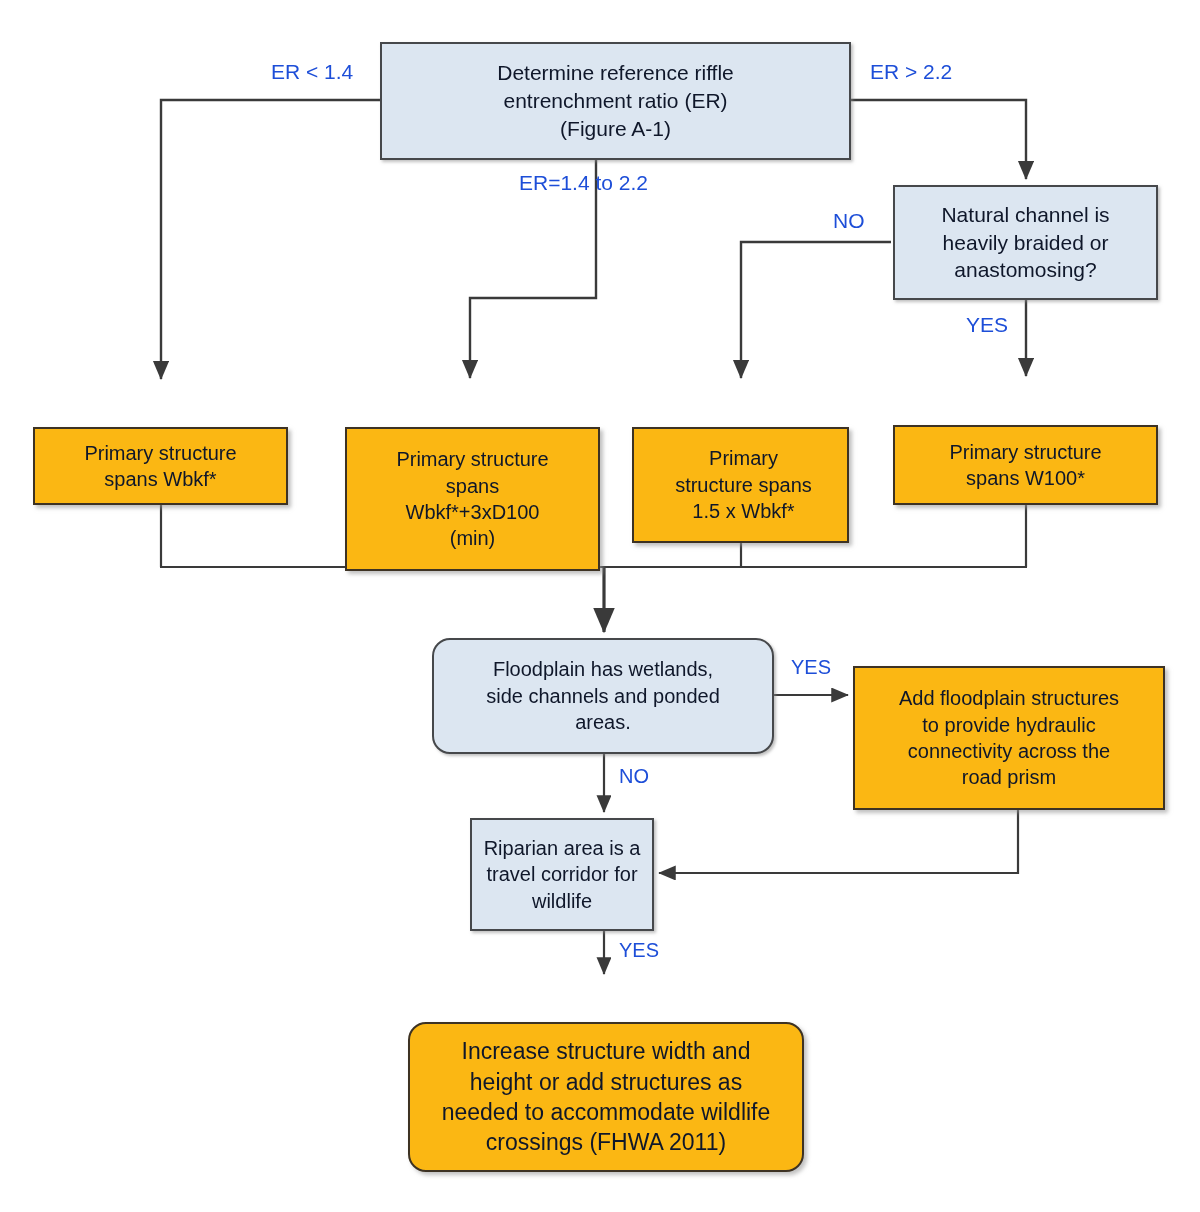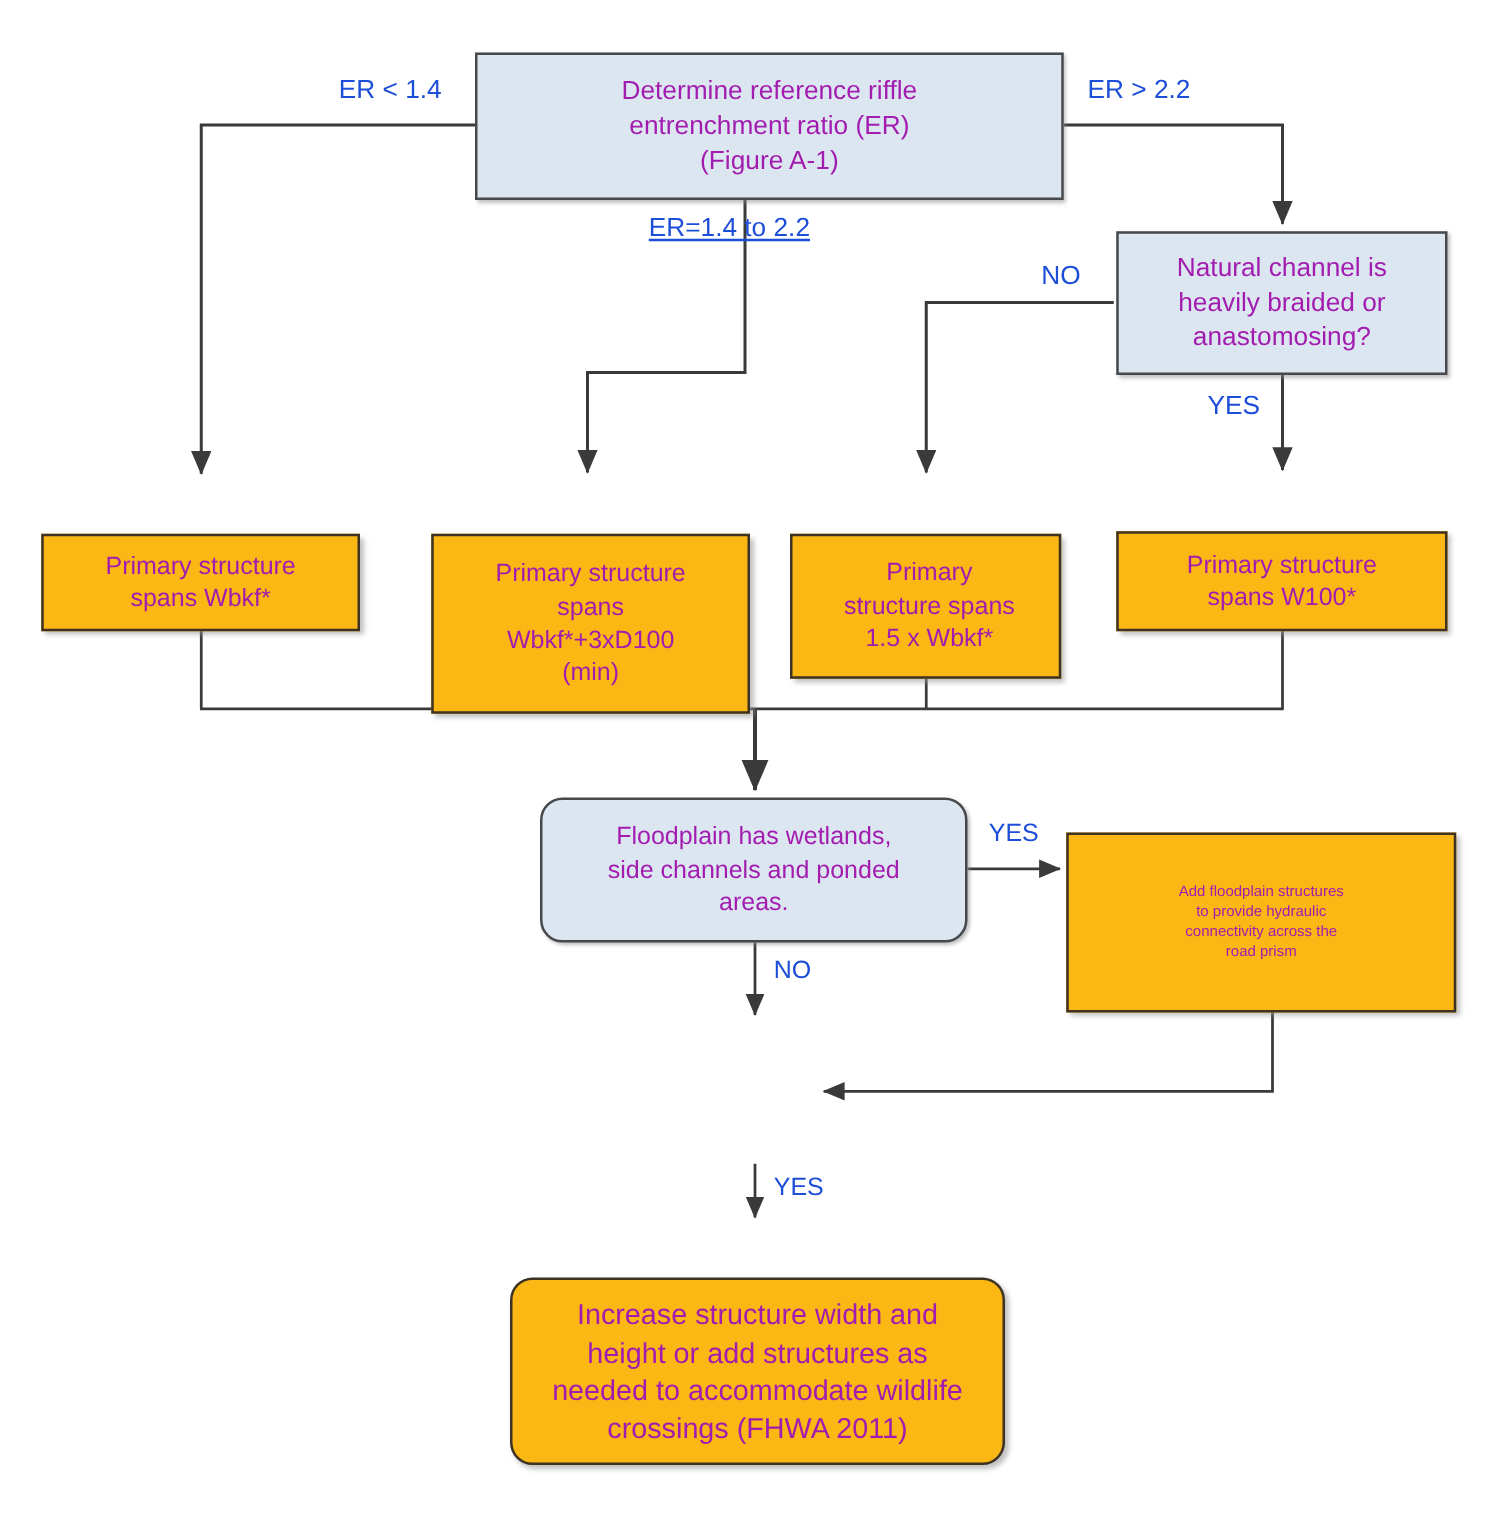--- a/index.html
+++ b/index.html
@@ -18,21 +18,21 @@
     overflow: hidden;
   }
   .node {
     position: absolute;
     box-sizing: border-box;
     display: flex;
     align-items: center;
     justify-content: center;
     text-align: center;
     line-height: 1.32;
-    color: #a21caf;
+    color: #0f172a;
     white-space: pre-line;
     padding: 2px 6px;
   }
   .node-blue {
     background: #dce6f1;
     border: 2px solid #46484b;
     box-shadow: 2px 2px 3px rgba(140,140,140,0.55);
   }
   .node-orange {
     background: #fbb713;
@@ -113,36 +113,39 @@
 structure spans
 1.5 x Wbkf*</div>
 
   <div class="node node-orange" style="left:893px; top:382px; width:265px; height:80px; font-size:20px;">Primary structure
 spans W100*</div>
 
   <div class="node node-blue" style="left:432px; top:638px; width:342px; height:116px; font-size:20px;border-radius:18px;">Floodplain has wetlands,
 side channels and ponded
 areas.</div>
 
-  <div class="node node-orange" style="left:853px; top:623px; width:312px; height:144px; font-size:12px;">Add floodplain structures
+  <div class="node node-orange" style="left:853px; top:623px; width:312px; height:144px; font-size:20px;">Add floodplain structures
 to provide hydraulic
 connectivity across the
 road prism</div>
 
+  <div class="node node-blue" style="left:470px; top:818px; width:184px; height:113px; font-size:20px;">Riparian area is a
+travel corridor for
+wildlife</div>
 
   <div class="node node-orange" style="left:408px; top:979px; width:396px; height:150px; font-size:23px;border-radius:18px;">Increase structure width and
 height or add structures as
 needed to accommodate wildlife
 crossings  (FHWA 2011)</div>
 
   <div class="edge-label" style="left:271px; top:60px; font-size:21px;">ER &lt; 1.4</div>
 
   <div class="edge-label" style="left:870px; top:60px; font-size:21px;text-align:center;">ER &gt; 2.2</div>
 
-  <div class="edge-label" style="left:519px; top:171px; font-size:21px;text-decoration:underline;">ER=1.4 to 2.2</div>
+  <div class="edge-label" style="left:519px; top:171px; font-size:21px;">ER=1.4 to 2.2</div>
 
   <div class="edge-label" style="left:833px; top:209px; font-size:21px;">NO</div>
 
   <div class="edge-label" style="left:966px; top:313px; font-size:21px;">YES</div>
 
   <div class="edge-label" style="left:791px; top:656px; font-size:20px;">YES</div>
 
   <div class="edge-label" style="left:619px; top:765px; font-size:20px;">NO</div>
 
   <div class="edge-label" style="left:619px; top:939px; font-size:20px;">YES</div>

